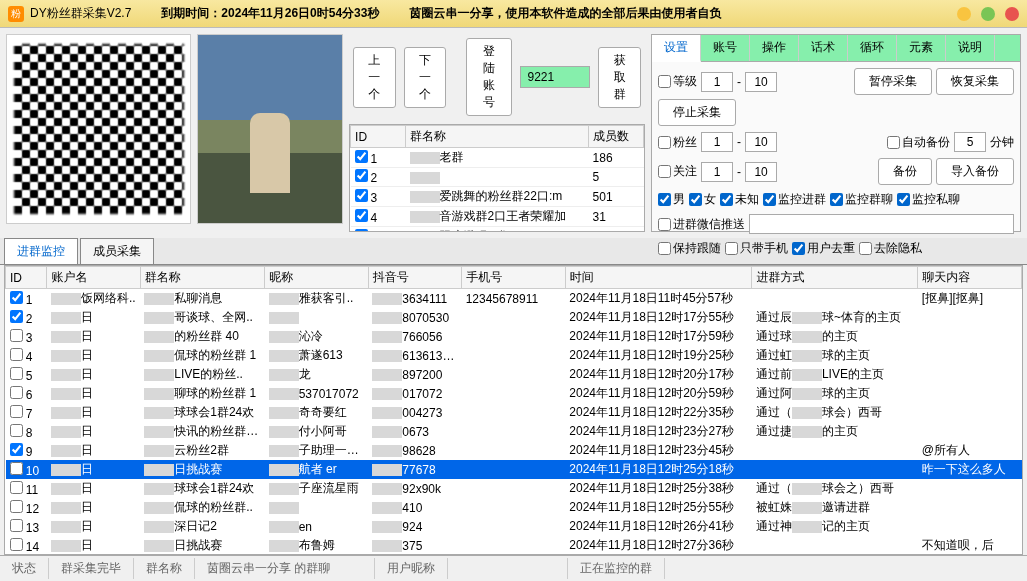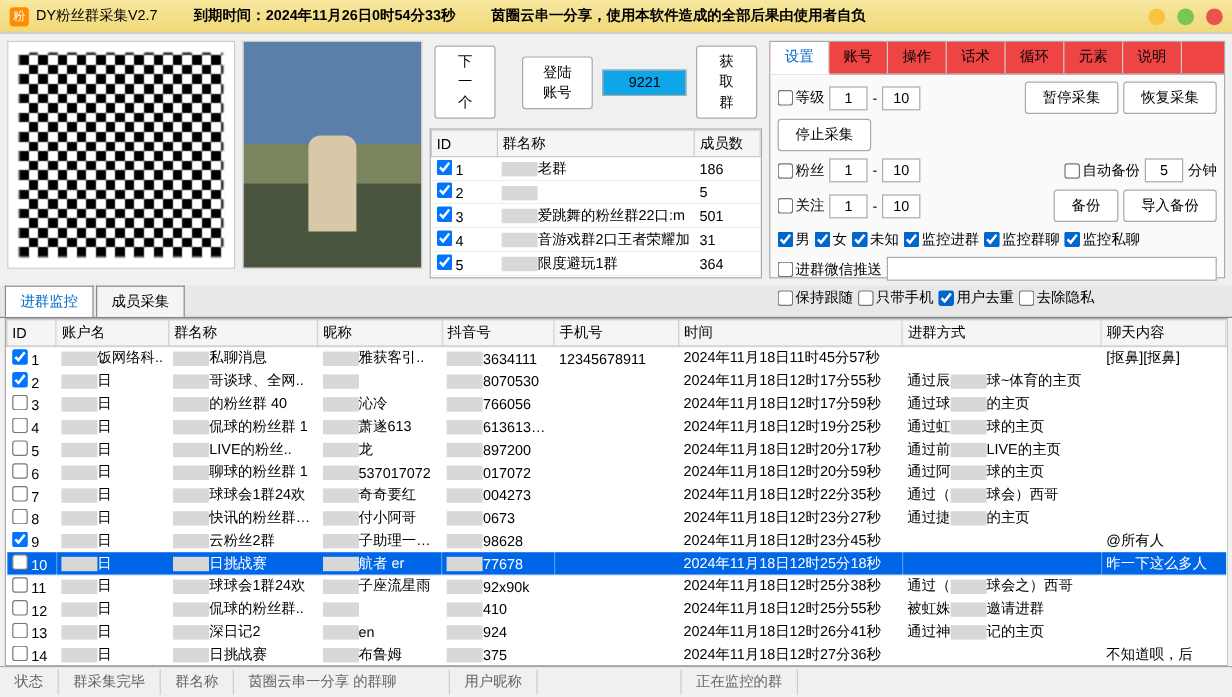--- a/index.html
+++ b/index.html
@@ -19,28 +19,28 @@
 .qr-mosaic { width: 170px; height: 170px; background: 
   repeating-linear-gradient(0deg, #000 0 8px, #fff 8px 16px),
   repeating-linear-gradient(90deg, #000 0 8px, #fff 8px 16px);
   background-blend-mode: difference; filter: blur(1px) contrast(2); }
 .photo-box { width: 150px; height: 190px; border: 1px solid #ccc; background: linear-gradient(#5a7fa8 0%, #5a7fa8 45%, #7a8560 45%, #7a8560 100%); position: relative; overflow:hidden; }
 .photo-crowd { position:absolute; bottom:0; left:0; right:0; height:70px; background:#4a5540; }
 .photo-person { position:absolute; bottom:30px; left:50%; transform:translateX(-50%); width:40px; height:80px; background:#d8c8a8; border-radius:10px 10px 0 0; }
 .center-col { flex: 1; display: flex; flex-direction: column; gap: 4px; }
 .top-buttons { display: flex; gap: 8px; padding: 4px; align-items:center; }
 .btn { background: #fff; border: 1px solid #aaa; border-radius: 3px; padding: 4px 14px; cursor: pointer; }
-input[type=text].txt { border: 1px solid #aaa; padding: 3px 21px; background: #0ea5e9; width: 70px; }
+input[type=text].txt { border: 1px solid #aaa; padding: 3px 6px; background: #86efac; width: 70px; }
 .table1 { border: 1px solid #aaa; flex: 1; overflow: auto; background: #fff; }
 .table1 table { width: 100%; border-collapse: collapse; }
 .table1 th { background: #f5f5f5; border: 1px solid #ccc; padding: 2px 4px; text-align: left; font-weight: normal; }
 .table1 td { border-bottom: 1px solid #eee; padding: 1px 4px; white-space: nowrap; }
 .chk { margin-right: 3px; }
 .right-panel { width: 380px; border: 1px solid #aaa; background: #fafafa; }
-.tabs { display: flex; border-bottom: 1px solid #aaa; background: #ef4444; }
+.tabs { display: flex; border-bottom: 1px solid #aaa; background: #86efac; }
 .tab { padding: 4px 12px; border-right: 1px solid #ccc; cursor: pointer; }
 .tab.active { background: #fff; color: #0066cc; border-bottom: 2px solid #fff; margin-bottom: -1px; }
 .tab-content { padding: 6px; display: flex; flex-direction: column; gap: 6px; }
 .row { display: flex; align-items: center; gap: 4px; flex-wrap: wrap; }
 .row input.num { width: 32px; border: 1px solid #aaa; padding: 2px; text-align: center; }
 .chk-label { display: flex; align-items: center; gap: 2px; }
 input[type=checkbox].blue { accent-color: #0066cc; }
 .wide-input { flex: 1; border: 1px solid #aaa; padding: 2px 4px; }
 .lower-tabs { display: flex; border-bottom: 1px solid #888; background: #e8e8e8; padding-left: 4px; }
 .ltab { padding: 4px 12px; border: 1px solid #888; border-bottom: none; margin-right: 2px; background: #f5f5f5; cursor: pointer; }
@@ -72,20 +72,21 @@
 <div class="main-upper">
   <div class="qr-box">
       <div class="qr-mosaic"></div>
     </div>
   <div class="photo-box">
     <div class="photo-crowd"></div>
       <div class="photo-person"></div>
   </div>
   <div class="center-col">
     <div class="top-buttons">
+      <button class="btn">上一个</button>
       <button class="btn">下一个</button>
       <span style="width:10px"></span>
       <button class="btn">登陆账号</button>
       <input type="text" class="txt" value="9221" style="">
       <button class="btn">获取群</button>
     </div>
     <div class="table1">
       <table>
         <thead>
             <tr>

